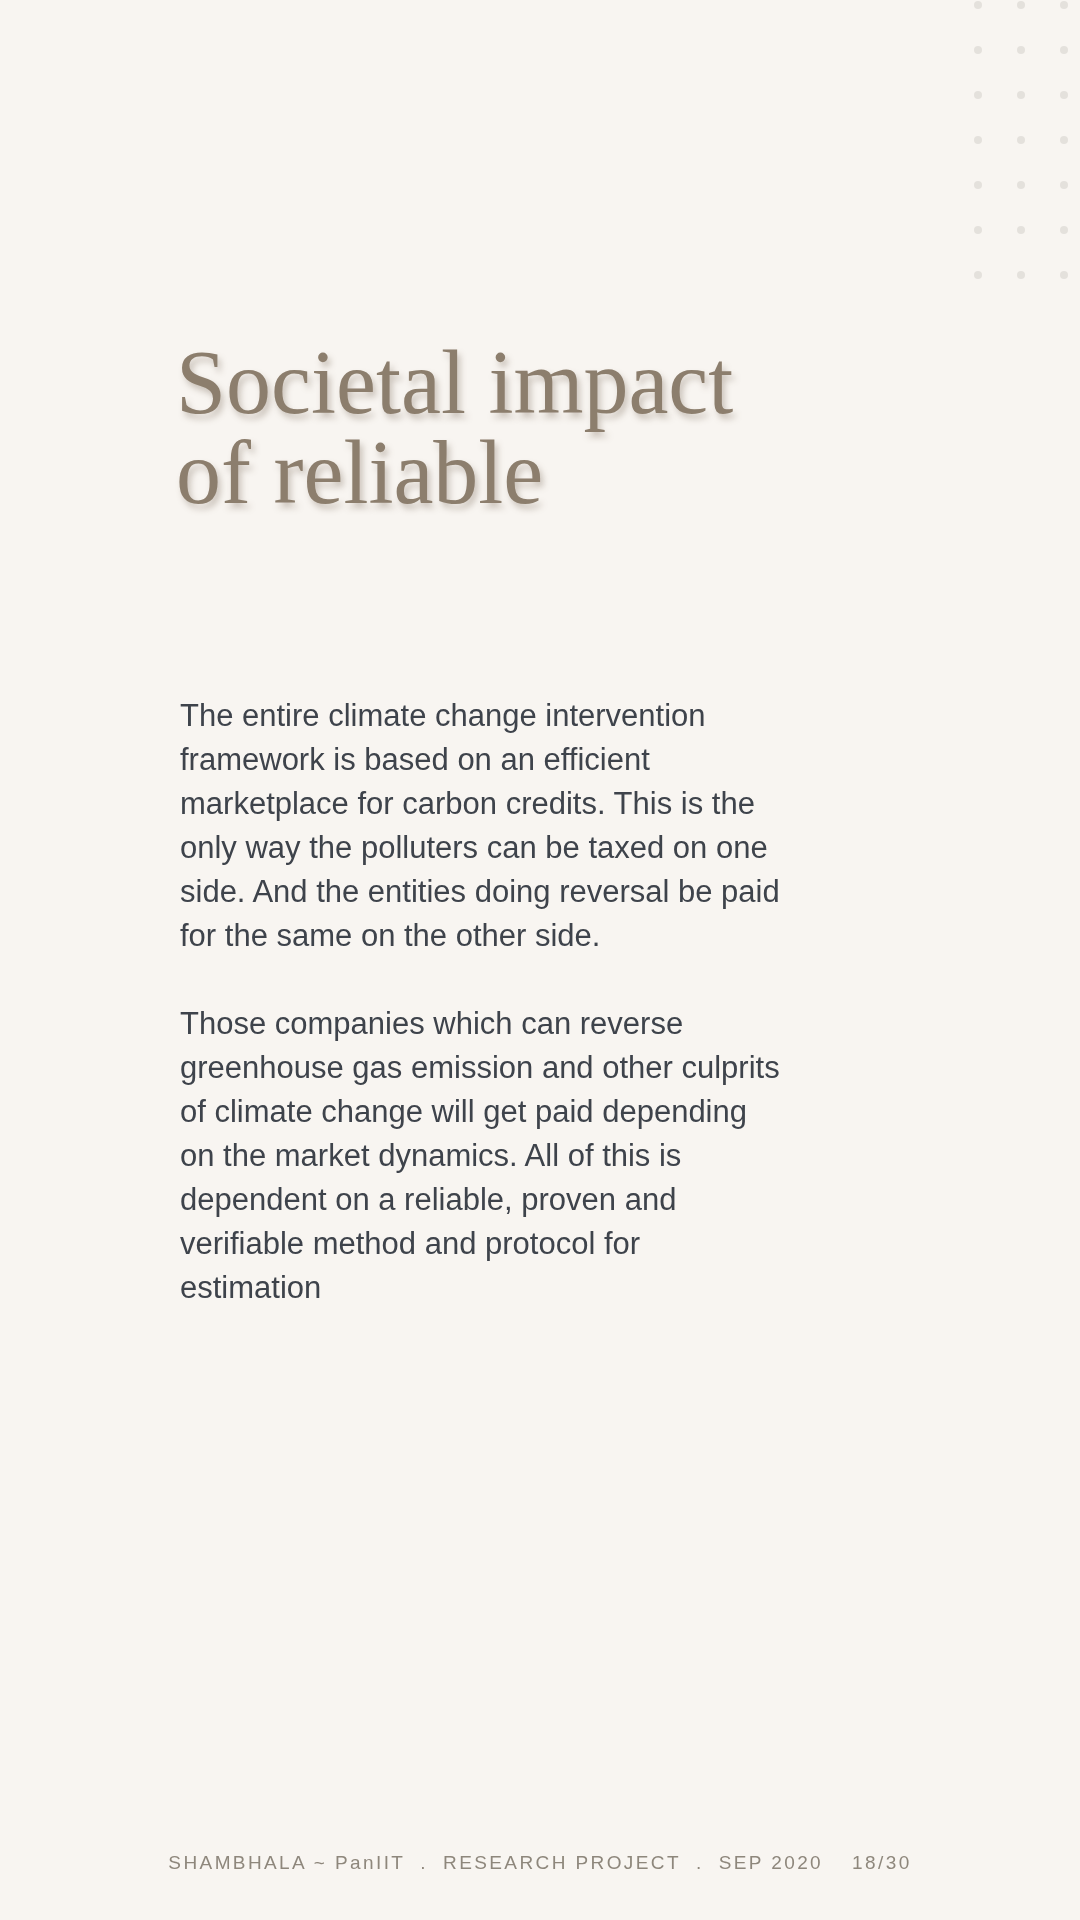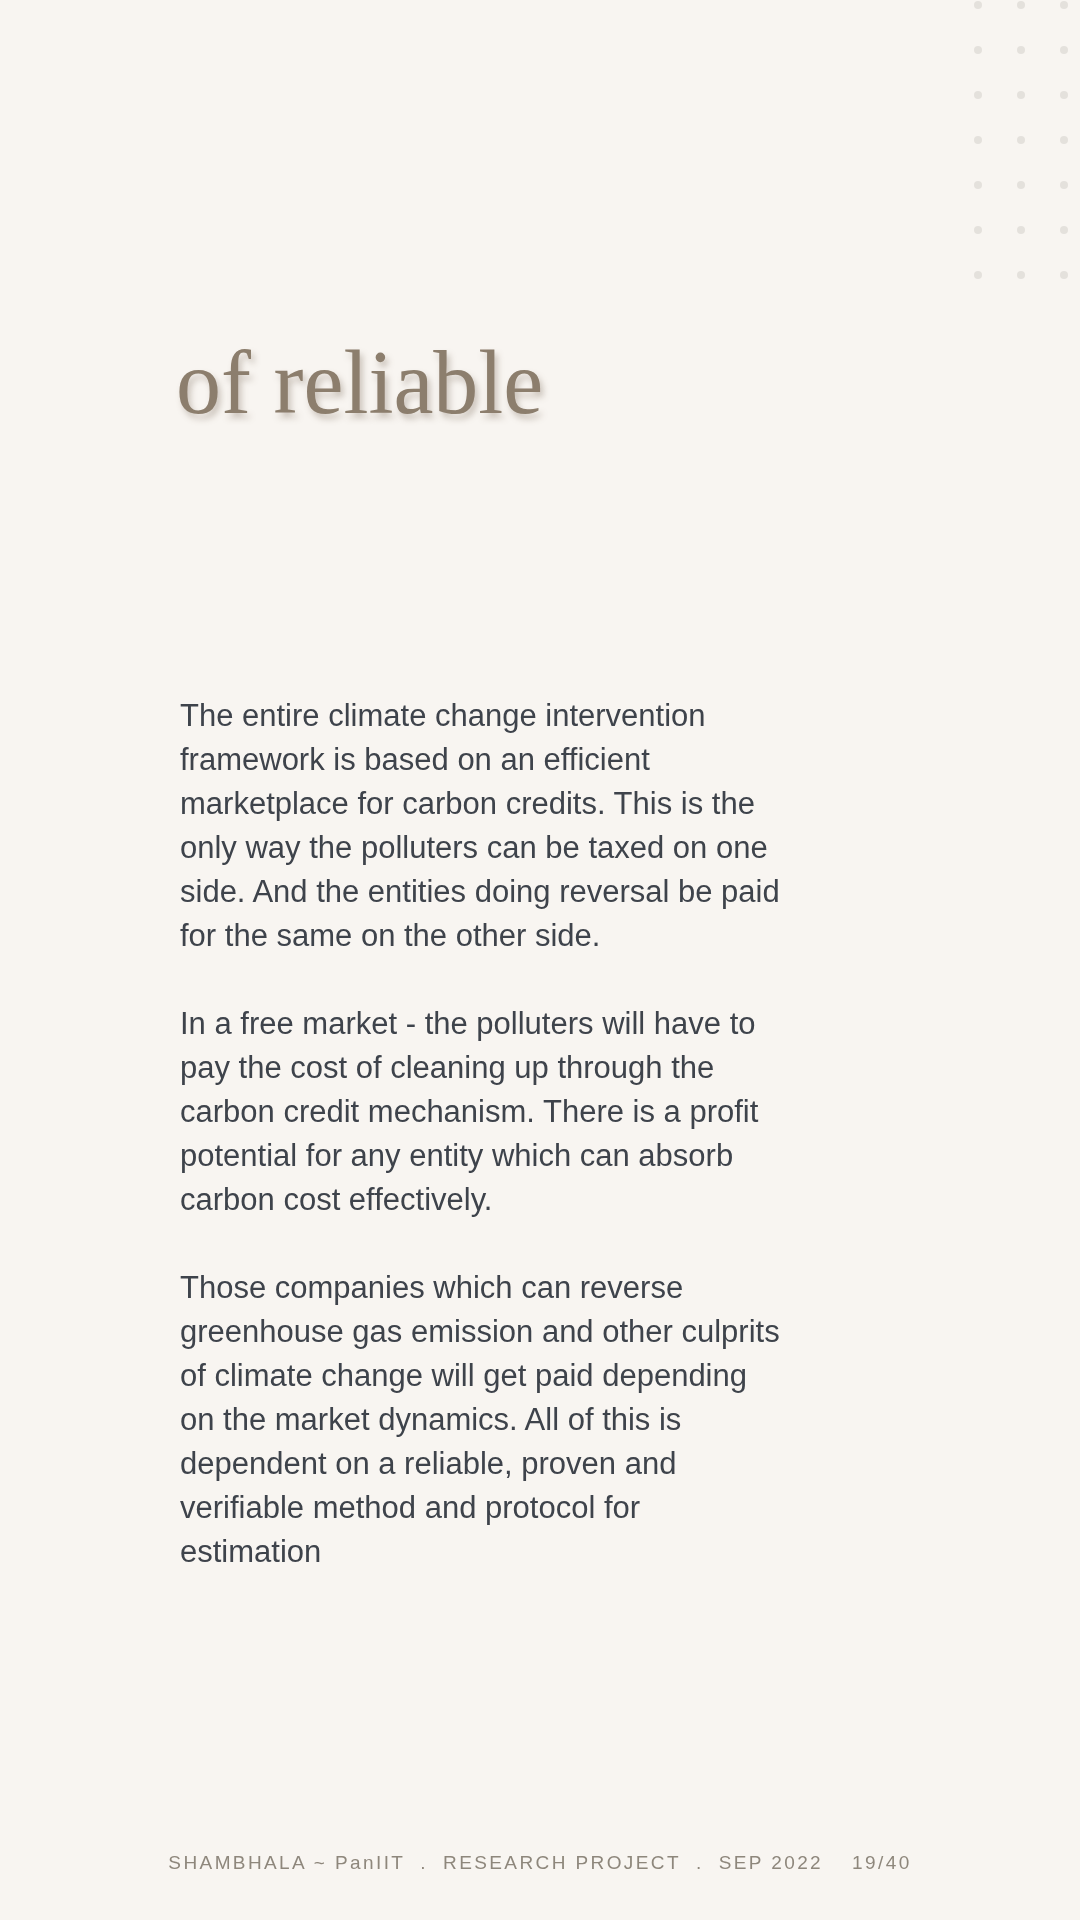--- a/index.html
+++ b/index.html
@@ -103,46 +103,42 @@
       <span class="dot"></span>
       <span class="dot"></span>
       <span class="dot"></span>
       <span class="dot"></span>
       <span class="dot"></span>
       <span class="dot"></span>
       <span class="dot"></span>
     </div>
 
   <h1 class="title">
+    <span class="title-line">Societal impact</span>
     <span class="title-line">of reliable</span>
   </h1>
 
   <div class="body-copy">
       <p>The entire climate change intervention
 framework is based on an efficient
 marketplace for carbon credits. This is the
 only way the polluters can be taxed on one
 side. And the entities doing reversal be paid
 for the same on the other side.</p>
-      <p>In a free market - the polluters will have to
-pay the cost of cleaning up through the
-carbon credit mechanism. There is a profit
-potential for any entity which can absorb
-carbon cost effectively.</p>
       <p>Those companies which can reverse
 greenhouse gas emission and other culprits
 of climate change will get paid depending
 on the market dynamics. All of this is
 dependent on a reliable, proven and
 verifiable method and protocol for
 estimation</p>
     </div>
 
   <footer class="footer">
     <span>SHAMBHALA ~ PanIIT</span>
     <span>.</span>
     <span>RESEARCH PROJECT</span>
     <span>.</span>
-    <span>SEP 2022</span>
-    <span class="footer-page-number">19/40</span>
+    <span>SEP 2020</span>
+    <span class="footer-page-number">18/30</span>
   </footer>
 
 </div>
 
 </body></html>

